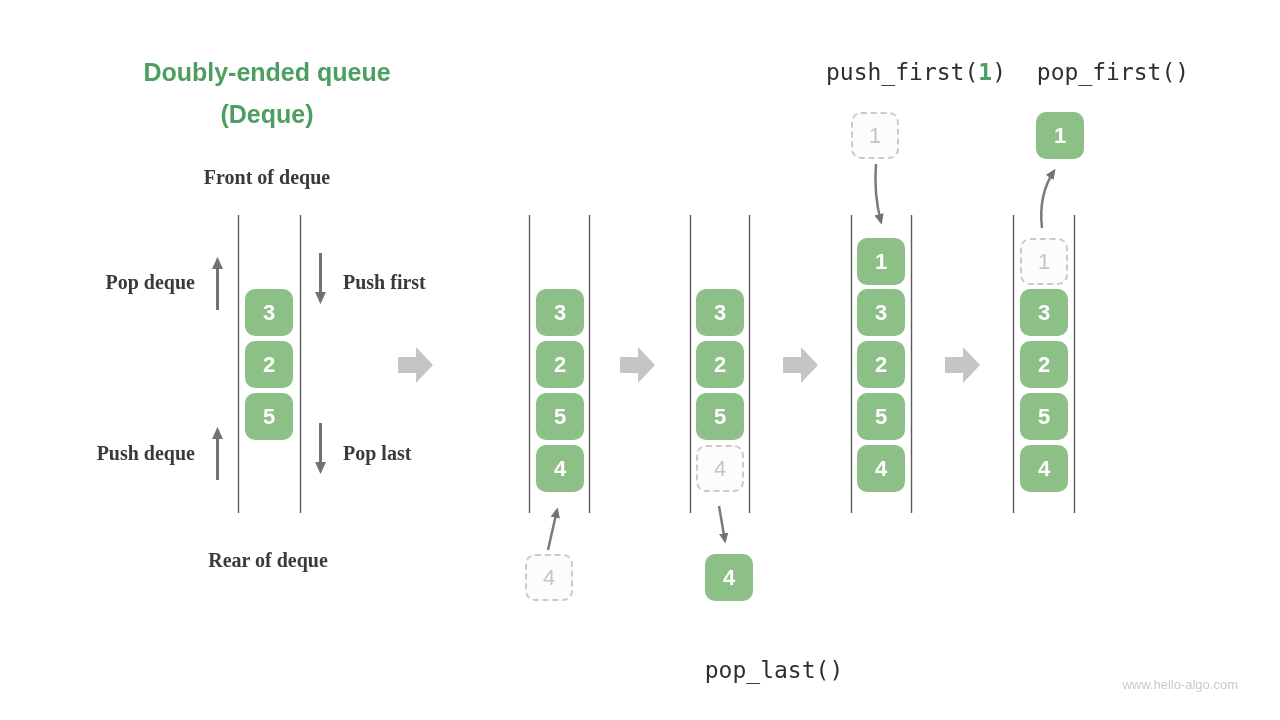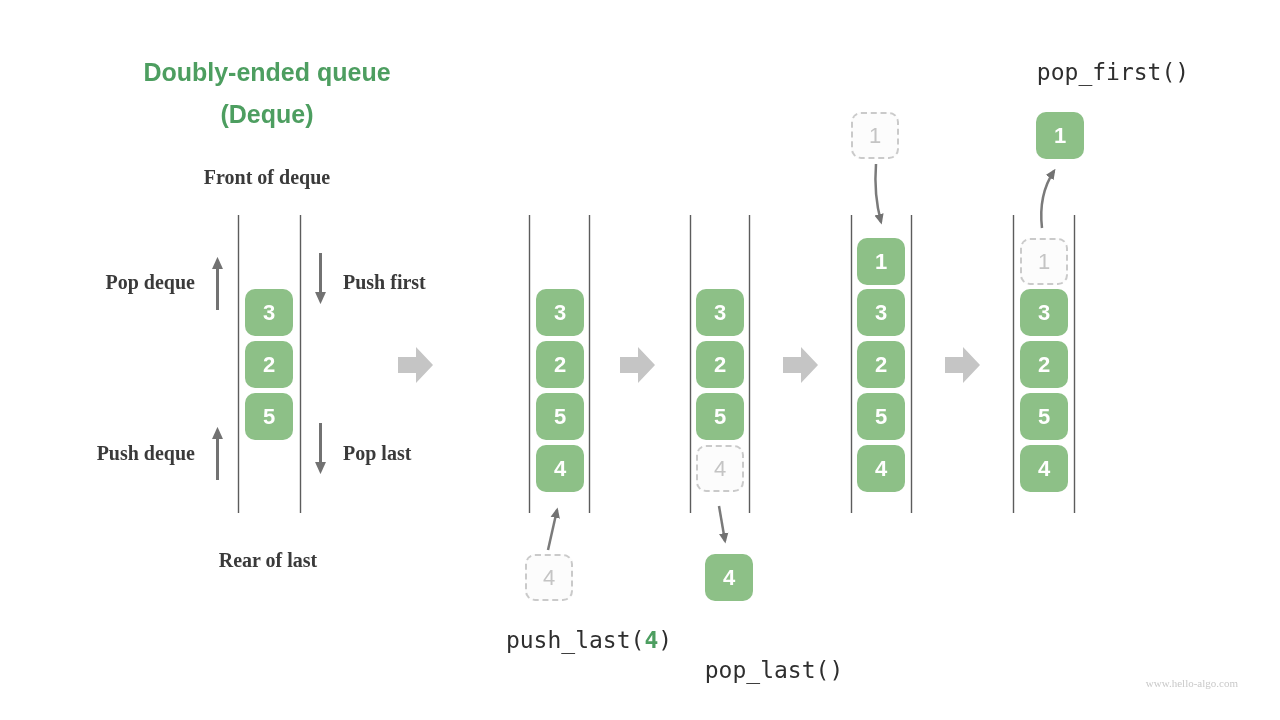--- a/index.html
+++ b/index.html
@@ -25,22 +25,22 @@
     position:absolute;width:48px;height:47px;border-radius:10px;
     background:var(--box_green);color:var(--box_text);
     display:flex;align-items:center;justify-content:center;
     font-size:22px;font-weight:700;box-sizing:border-box;
   }
   .ghost{
     background:var(--ghost_fill);border:2px dashed var(--ghost_border);
     color:var(--ghost_text);font-weight:400;
   }
   .watermark{
-    position:absolute;font-family:Liberation Serif, serif;
-    font-size:11px;color:var(--watermark);line-height:1;white-space:nowrap;
+    position:absolute;font-family:Liberation Sans, sans-serif;
+    font-size:13px;color:var(--watermark);line-height:1;white-space:nowrap;
   }
   svg line,svg path,svg polygon{vector-effect:non-scaling-stroke;}
 </style>
 </head>
 <body>
 
 <div class="canvas">
 
   <svg class="abs" style="left:0;top:0" width="1280" height="720">
     <defs>
@@ -81,21 +81,21 @@
       <line x1="719" y1="506" x2="725" y2="541" marker-end="url(#ah)"></line>
       <path d="M876,164 C874,190 877,207 881,222" marker-end="url(#ah)"></path>
       <path d="M1042,228 C1039,202 1046,183 1054,171" marker-end="url(#ah)"></path>
     </g>
   </svg>
 
   <div class="ctr title-line" style="left:267px;top:60px">Doubly-ended queue</div>
   <div class="ctr title-line" style="left:267px;top:102px">(Deque)</div>
 
   <div class="ctr hlabel" style="left:267px;top:167px">Front of deque</div>
-  <div class="ctr hlabel" style="left:268px;top:550px">Rear of last</div>
+  <div class="ctr hlabel" style="left:268px;top:550px">Rear of deque</div>
   <div class="rgt hlabel" style="left:195px;top:272px">Pop deque</div>
   <div class="abs hlabel" style="left:343px;top:272px">Push first</div>
   <div class="rgt hlabel" style="left:195px;top:443px">Push deque</div>
   <div class="abs hlabel" style="left:343px;top:443px">Pop last</div>
 
   <div class="cell" style="left:245px;top:289px">3</div>
   <div class="cell" style="left:245px;top:341px">2</div>
   <div class="cell" style="left:245px;top:393px">5</div>
 
   <div class="cell" style="left:536px;top:289px">3</div>
@@ -117,19 +117,19 @@
   <div class="cell" style="left:857px;top:445px">4</div>
   <div class="cell ghost" style="left:851px;top:112px">1</div>
 
   <div class="cell ghost" style="left:1020px;top:238px">1</div>
   <div class="cell" style="left:1020px;top:289px">3</div>
   <div class="cell" style="left:1020px;top:341px">2</div>
   <div class="cell" style="left:1020px;top:393px">5</div>
   <div class="cell" style="left:1020px;top:445px">4</div>
   <div class="cell" style="left:1036px;top:112px">1</div>
 
+  <div class="ctr code" style="left:916px;top:61px"><span>push_first(</span><span class="arg">1</span><span>)</span></div>
   <div class="ctr code" style="left:1113px;top:61px">pop_first()</div>
-  <div class="ctr code" style="left:589px;top:629px"><span>push_last(</span><span class="arg">4</span><span>)</span></div>
   <div class="ctr code" style="left:774px;top:659px">pop_last()</div>
 
   <div class="watermark" style="right:42px;top:678px">www.hello-algo.com</div>
 
 </div>
 
 </body></html>

